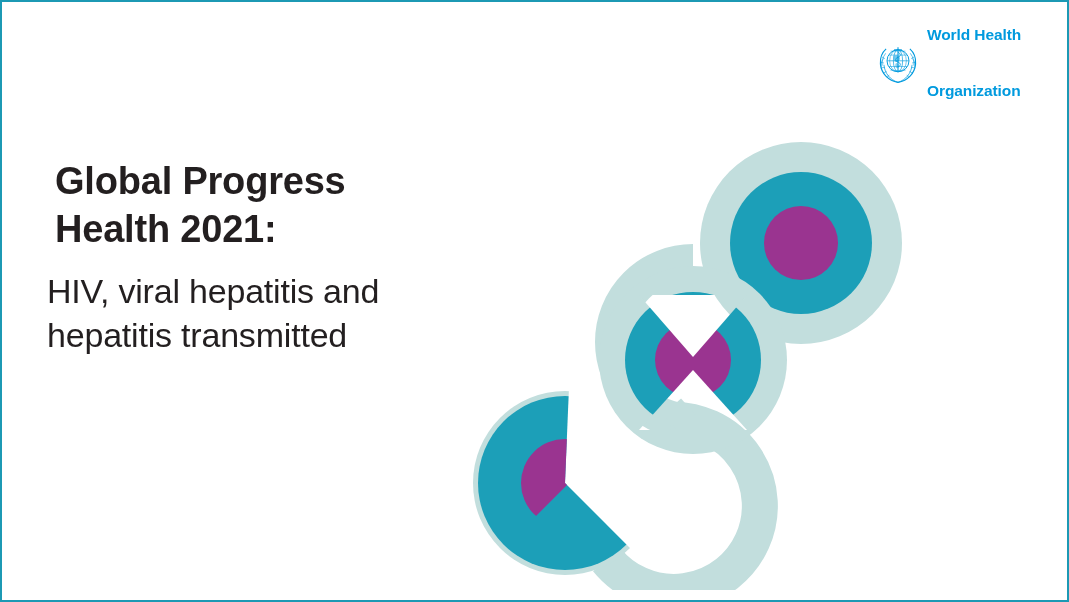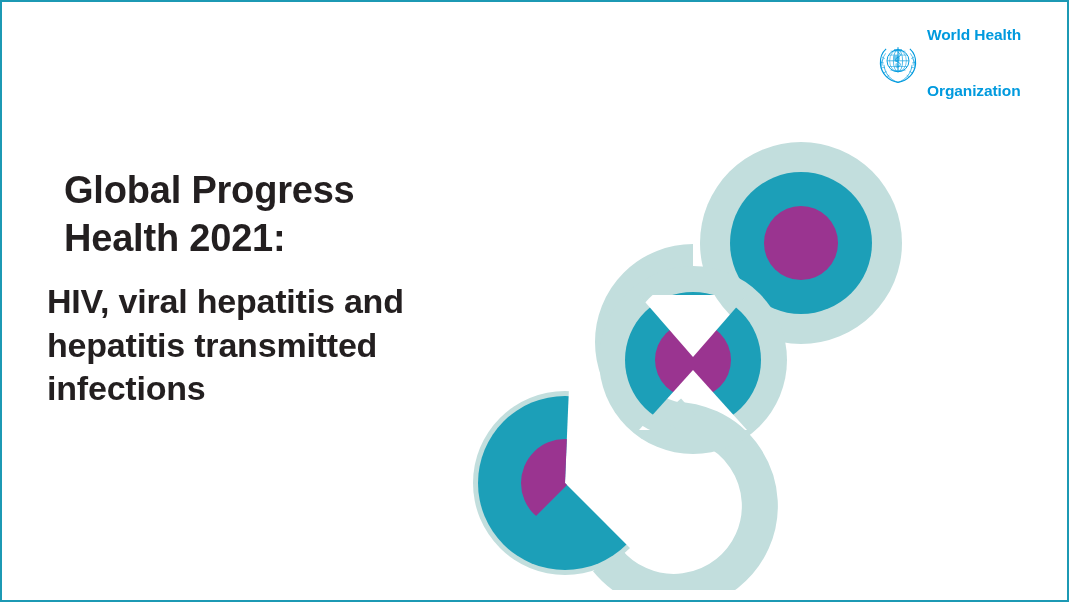--- a/index.html
+++ b/index.html
@@ -54,31 +54,31 @@
   }
 
   
   #title-block {
     position: absolute;
     left: 45px;
     top: 148px;
     width: 430px;
   }
   #main-title {
-    margin: 17px;
+    margin: 8px;
     font-size: 38px;
     font-weight: bold;
     line-height: 1.26;
     color: #231F20;
     letter-spacing: -0.2px;
   }
   #subtitle {
     margin: 16px 0 0 0;
     font-size: 34px;
-    font-weight: bold;
+    font-weight: normal;
     line-height: 1.29;
     color: #231F20;
     letter-spacing: -0.2px;
   }
 
   
   #cover-graphic {
     position: absolute;
     left: 470px;
     top: 118px;
@@ -137,21 +137,20 @@
   </div>
 
   <div id="title-block">
     <h1 id="main-title">
       <span>Global Progress</span><br>
       <span>Health 2021:</span>
     </h1>
     <p id="subtitle">
       <span>HIV, viral hepatitis and</span><br>
       <span>hepatitis transmitted</span><br>
-      <span>infections</span>
     </p>
   </div>
 
   <div id="cover-graphic">
     <svg viewBox="0 0 430 470" xmlns="http://www.w3.org/2000/svg" aria-hidden="true">
       <defs>
 
         <mask id="middle-notch-mask" maskUnits="userSpaceOnUse" x="0" y="0" width="430" height="470">
           <rect x="0" y="0" width="430" height="470" fill="#fff"></rect>
 

